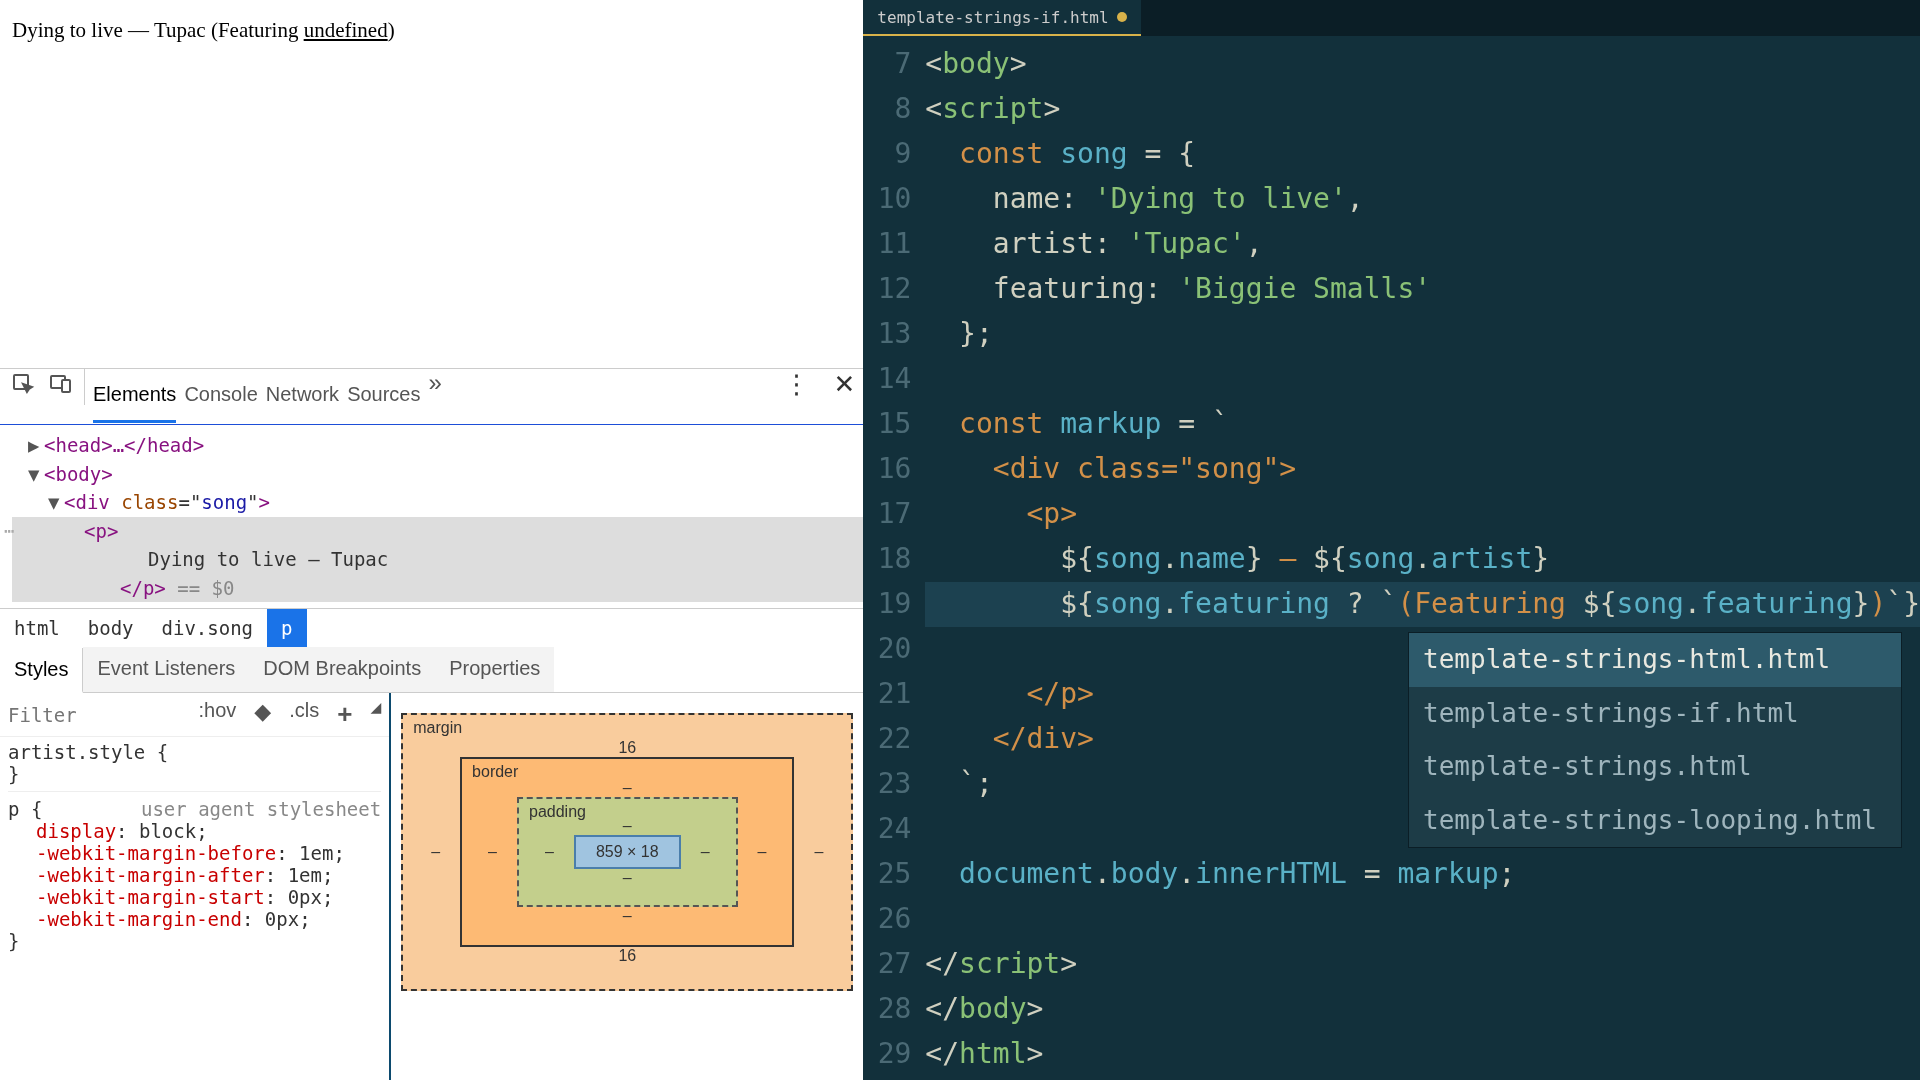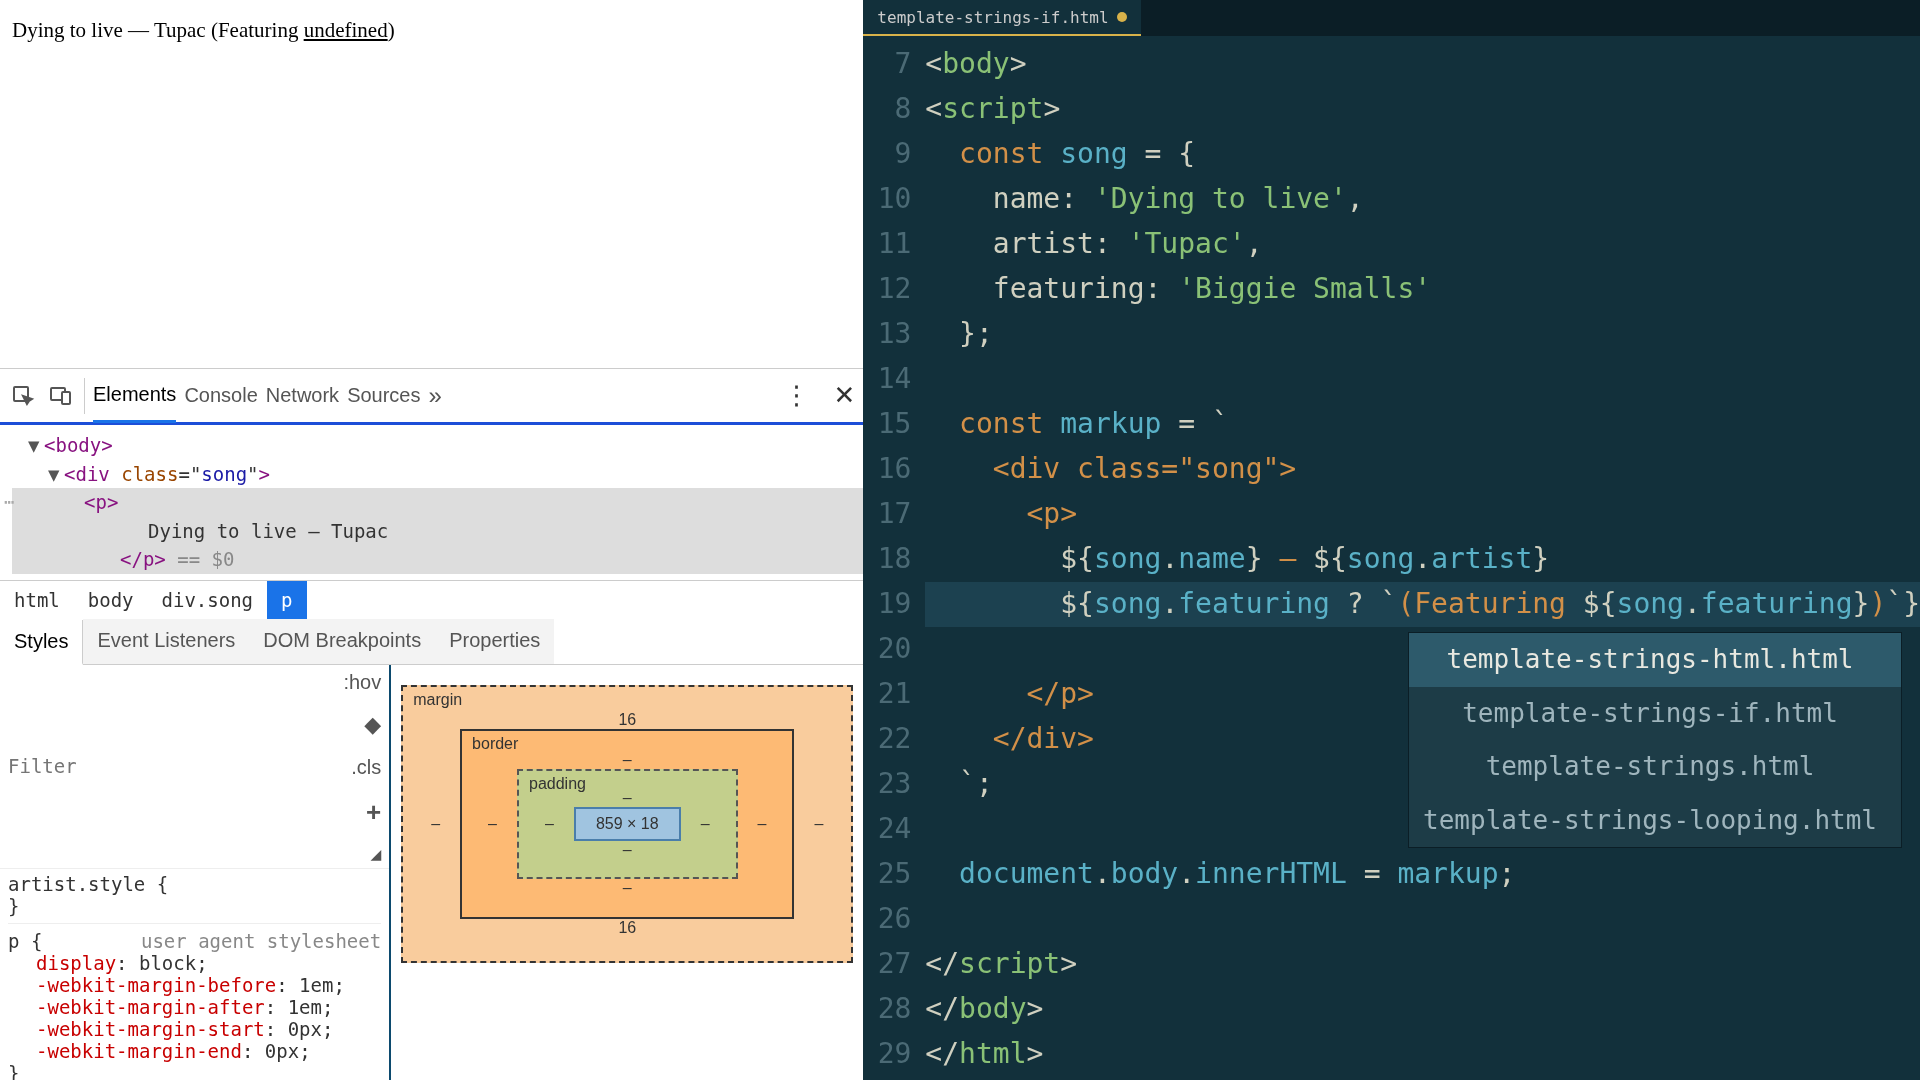--- a/index.html
+++ b/index.html
@@ -28,23 +28,23 @@
 .devtools {
   flex: 1;
   border-top: 1px solid #ccc;
   display: flex;
   flex-direction: column;
   font-size: 20px;
   color: #333;
 }
 .devtools-toolbar {
   display: flex;
-  align-items: center;
+  align-items: flex-start;
   height: 56px;
-  border-bottom: 3px solid #1d4ed8;
+  border-bottom: 1px solid #1d4ed8;
   padding: 0 8px;
   gap: 8px;
 }
 .dt-icon {
   width: 30px; height: 30px;
   display: flex; align-items: center; justify-content: center;
   color: #555;
 }
 .dt-icon svg { width: 24px; height: 24px; }
 .dt-divider { width: 1px; height: 36px; background: #ccc; }
@@ -115,21 +115,21 @@
   border-bottom: 1px solid #eee;
 }
 .styles-filter input {
   border: none;
   outline: none;
   font-size: 19px;
   color: #888;
   font-family: inherit;
   width: 120px;
 }
-.styles-filter .tools { margin-left: auto; display: flex; gap: 18px; align-items: flex-end; color: #555; font-size: 20px; font-family: -apple-system, sans-serif; flex-direction: column; }
+.styles-filter .tools { margin-left: auto; display: flex; gap: 18px; align-items: flex-start; color: #555; font-size: 20px; font-family: -apple-system, sans-serif; }
 .styles-filter .diamond { font-size: 22px; }
 .styles-rules { padding: 4px 8px; }
 .styles-rules .selector { color: #333; }
 .styles-rules .brace { color: #333; }
 .styles-rules .rule-block { border-top: 1px solid #eee; margin-top: 6px; padding-top: 6px; }
 .styles-rules .ua-label { color: #888; float: right; font-family: Menlo, monospace; }
 .styles-rules .decl { padding-left: 28px; }
 .styles-rules .prop { color: #c80000; }
 .styles-rules .val { color: #333; }
 
@@ -230,21 +230,20 @@
 .tok-prop { color: #d0d0c0; text-align: right; }
 .tok-embed { color: #5ab1c7; }
 
 .autocomplete {
   position: absolute;
   right: 18px;
   top: 596px;
   background: #1d3c47;
   border: 1px solid #0b1e26;
   font-size: 26px;
-  text-align: center;
 }
 .autocomplete .item { padding: 6px 24px 6px 14px; color: #9fb5bd; }
 .autocomplete .item.sel { background: #2d5a6b; color: #e8e8e0; }
 </style>
 </head>
 <body>
 
 <div class="left-pane">
   <div class="page-viewport">
     <span>Dying to live — Tupac (Featuring </span><u>undefined</u><span>)</span>
@@ -271,20 +270,21 @@
       <span class="dt-tab">Sources</span>
       <span class="dt-chevrons">»</span>
       <span class="dt-right">
         <span style="font-size:26px;">⋮</span>
         <span style="font-size:26px;">✕</span>
       </span>
     </div>
 
     <div class="tree-wrapper">
       <div class="elements-tree">
+        <div class="line"><span class="caret">▶</span><span class="tag">&lt;head&gt;…&lt;/head&gt;</span></div>
         <div class="line"><span class="caret">▼</span><span class="tag">&lt;body&gt;</span></div>
         <div class="line" style="padding-left:20px;"><span class="caret">▼</span><span class="tag">&lt;<span>div</span></span> <span class="attr-name">class</span>="<span class="attr-value">song</span>"<span class="tag">&gt;</span></div>
         <div class="selected-region">
           <span class="tree-dots">⋯</span>
           <div class="line" style="padding-left:56px;"><span class="tag">&lt;p&gt;</span></div>
           <div class="line text-line">Dying to live — Tupac</div>
           <div class="line" style="padding-left:92px;"><span class="tag">&lt;/p&gt;</span><span class="dollar0"> == $0</span></div>
         </div>
       </div>
     </div>

